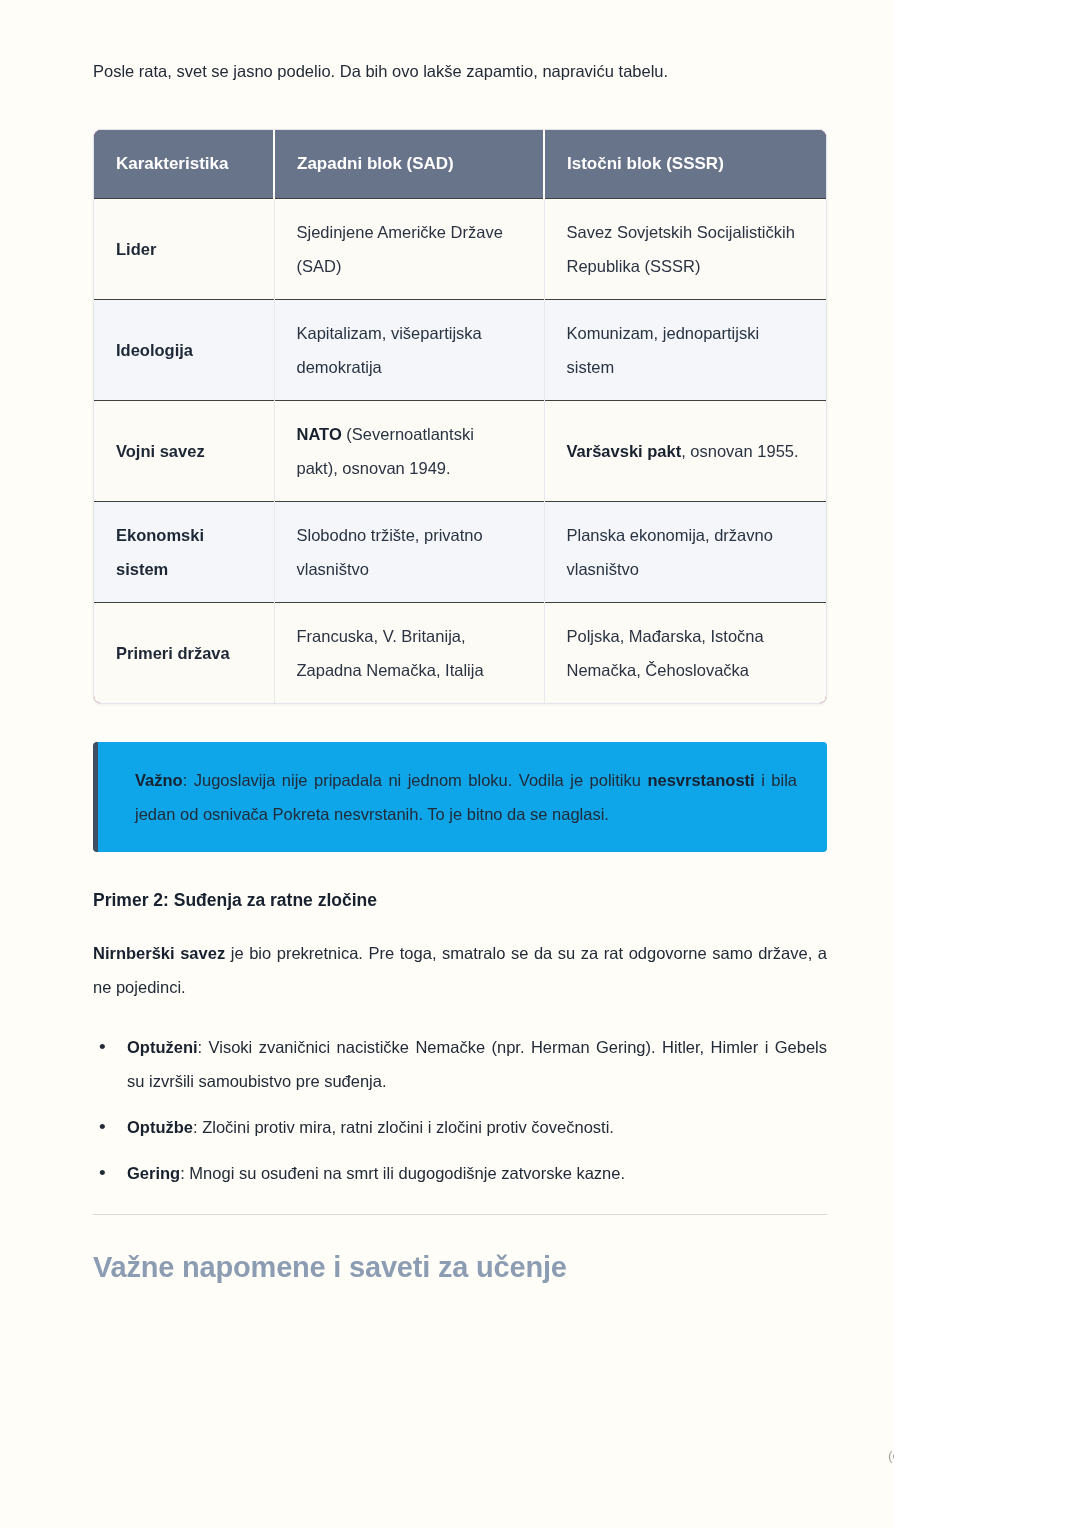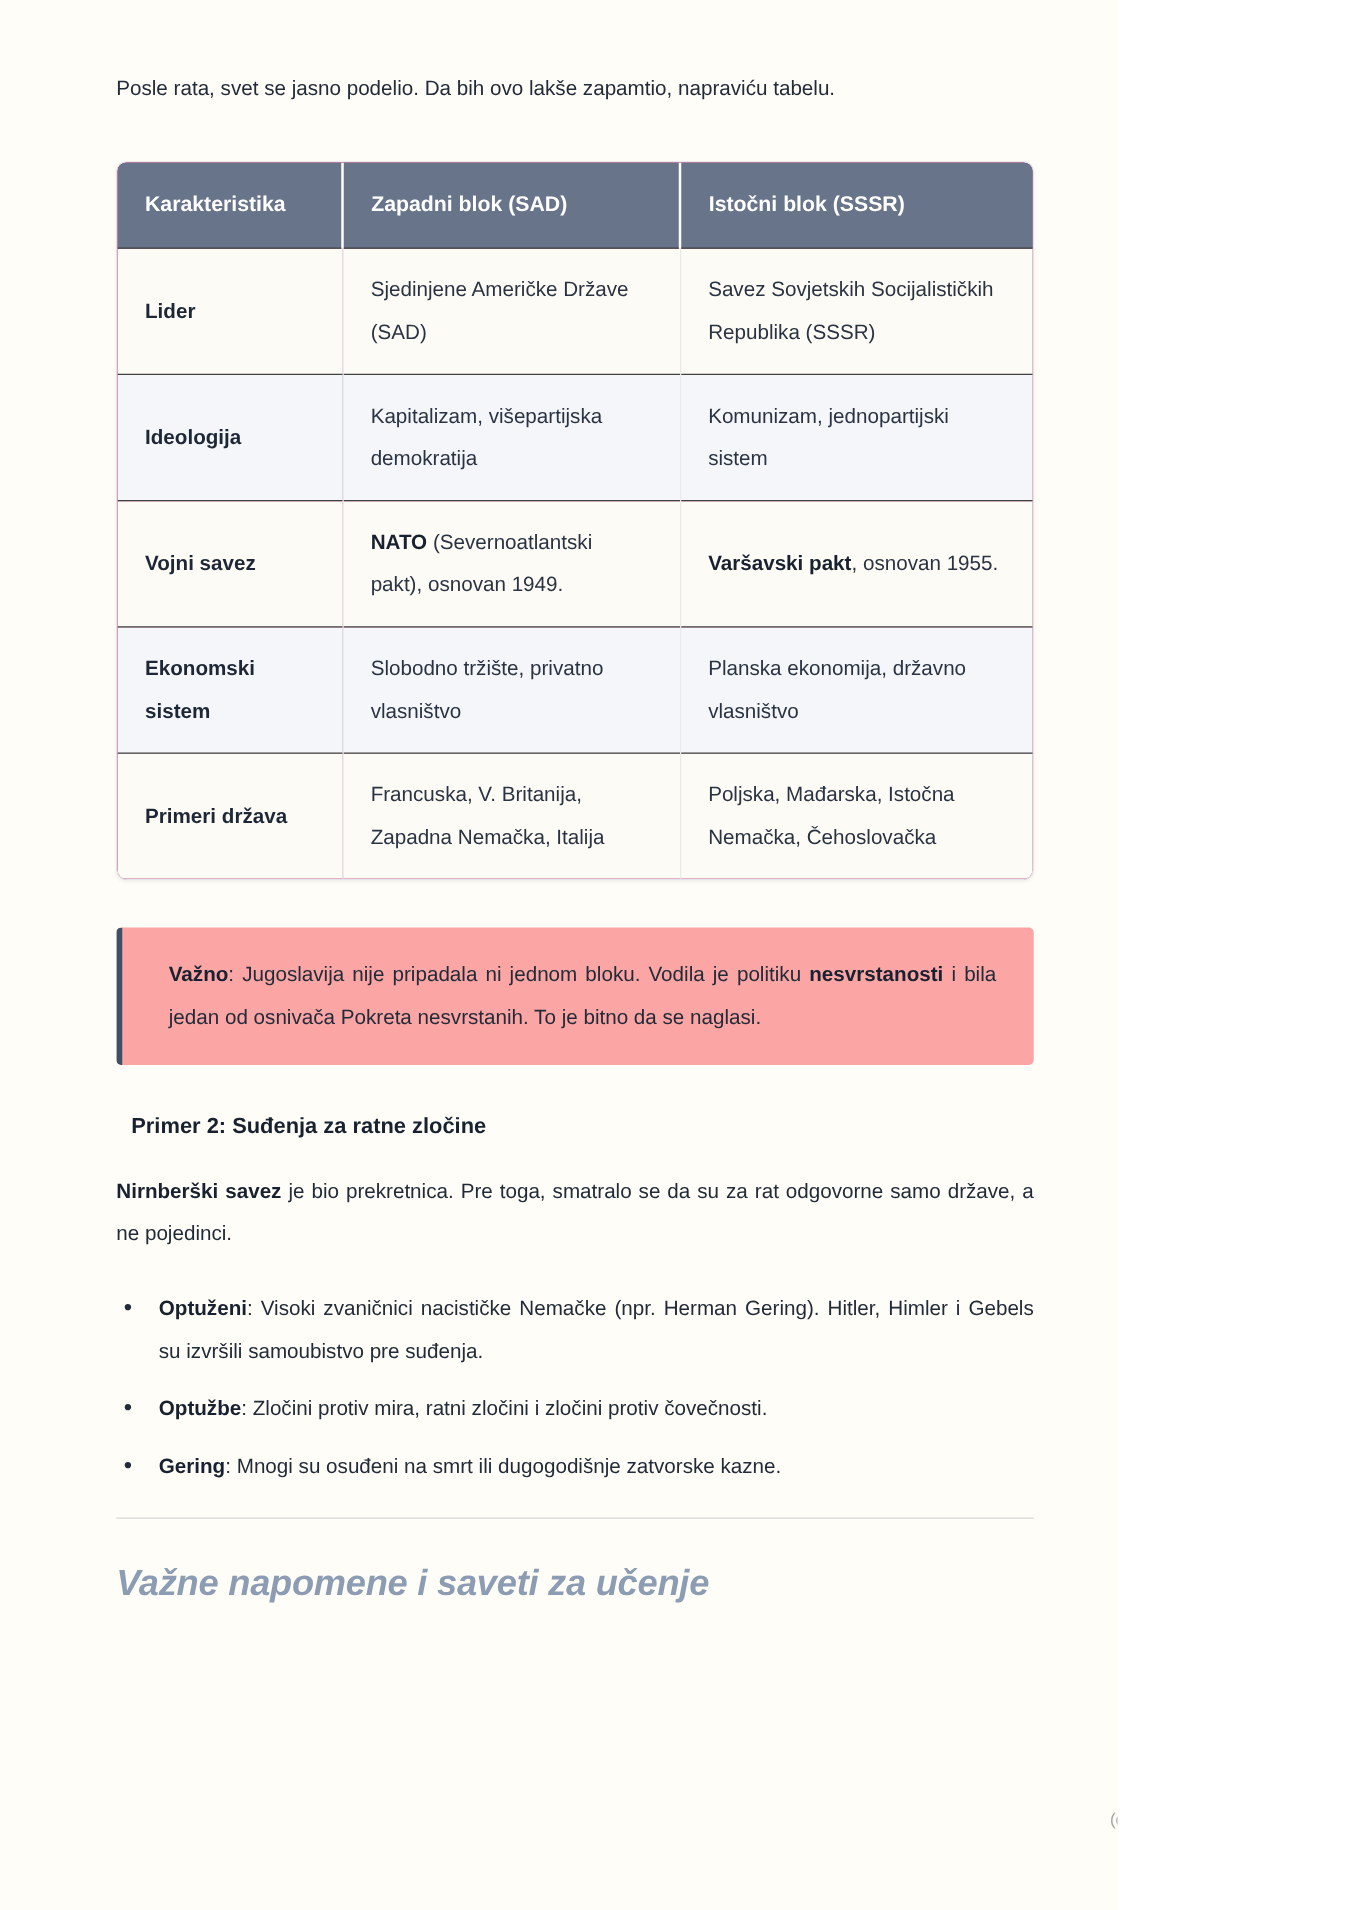--- a/index.html
+++ b/index.html
@@ -70,35 +70,35 @@
   }
   tbody td:last-child { border-right: none; }
   tbody tr.odd  { background: #fdfbf5; }
   tbody tr.even { background: #f4f6f9; }
   td.rowlabel { font-weight: 700; color: #1d2736; }
   td strong, .b { font-weight: 700; color: #18212f; }
 
   
   .callout {
     margin: 38px 0;
-    background: #fca5a5;
+    background: #0ea5e9;
     border-left: 5px solid #3f4f64;
     border-radius: 4px;
     padding: 21px 30px 21px 37px;
     line-height: 34px;
     text-align: justify;
     color: #222b38;
   }
 
   
   .section-heading {
     font-size: 17.5px;
     font-weight: 700;
     color: #18212f;
-    margin: 0 12px 25px;
+    margin: 0 0 25px;
   }
   .para {
     line-height: 34px;
     text-align: justify;
     margin: 0 0 26px;
   }
 
   ul.points { list-style: none; margin: 0 0 0; }
   ul.points li {
     position: relative;
@@ -120,21 +120,20 @@
     border-top: 1px solid #d8d8d6;
     margin: 24px 0 0;
   }
 
   .footer-heading {
     margin-top: 36px;
     font-size: 29px;
     font-weight: 700;
     color: #8c9db3;
     letter-spacing: -0.2px;
-    font-style: italic;
   }
 
   .watermark {
     position: absolute;
     left: 888px; top: 1448px;
     font-size: 13.5px;
     color: #a4a4a2;
     z-index: 5;
     white-space: nowrap;
   }

